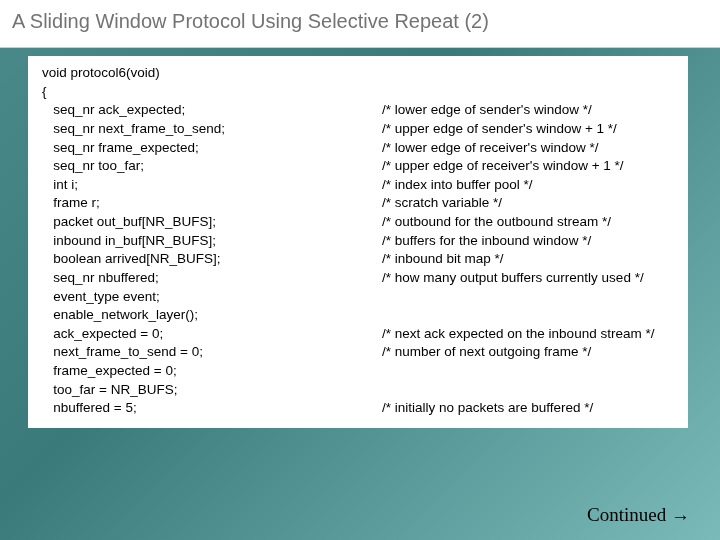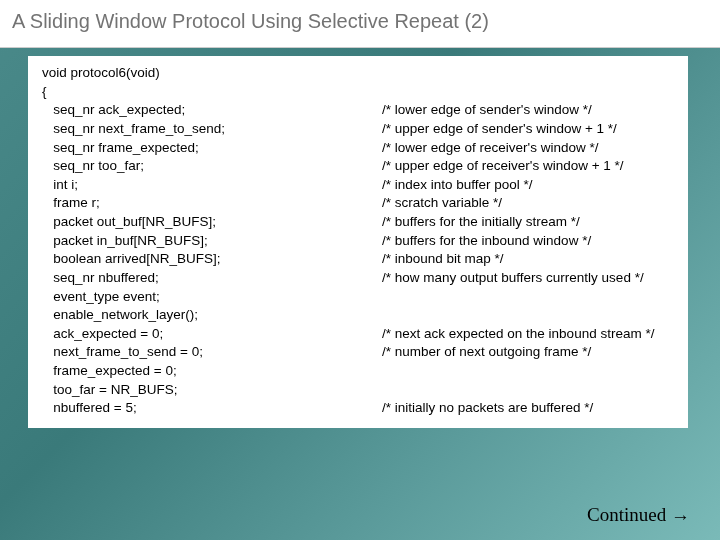--- a/index.html
+++ b/index.html
@@ -57,22 +57,22 @@
 
 <div class="code-panel">
   <div class="code-row"><span class="code-left">void protocol6(void)</span><span class="code-right"></span></div>
   <div class="code-row"><span class="code-left">{</span><span class="code-right"></span></div>
   <div class="code-row"><span class="code-left">   seq_nr ack_expected;</span><span class="code-right">/* lower edge of sender's window */</span></div>
   <div class="code-row"><span class="code-left">   seq_nr next_frame_to_send;</span><span class="code-right">/* upper edge of sender's window + 1 */</span></div>
   <div class="code-row"><span class="code-left">   seq_nr frame_expected;</span><span class="code-right">/* lower edge of receiver's window */</span></div>
   <div class="code-row"><span class="code-left">   seq_nr too_far;</span><span class="code-right">/* upper edge of receiver's window + 1 */</span></div>
   <div class="code-row"><span class="code-left">   int i;</span><span class="code-right">/* index into buffer pool */</span></div>
   <div class="code-row"><span class="code-left">   frame r;</span><span class="code-right">/* scratch variable */</span></div>
-  <div class="code-row"><span class="code-left">   packet out_buf[NR_BUFS];</span><span class="code-right">/* buffers for the initially stream */</span></div>
-  <div class="code-row"><span class="code-left">   packet in_buf[NR_BUFS];</span><span class="code-right">/* buffers for the inbound window */</span></div>
+  <div class="code-row"><span class="code-left">   packet out_buf[NR_BUFS];</span><span class="code-right">/* outbound for the outbound stream */</span></div>
+  <div class="code-row"><span class="code-left">   inbound in_buf[NR_BUFS];</span><span class="code-right">/* buffers for the inbound window */</span></div>
   <div class="code-row"><span class="code-left">   boolean arrived[NR_BUFS];</span><span class="code-right">/* inbound bit map */</span></div>
   <div class="code-row"><span class="code-left">   seq_nr nbuffered;</span><span class="code-right">/* how many output buffers currently used */</span></div>
   <div class="code-row"><span class="code-left">   event_type event;</span><span class="code-right"></span></div>
   <div class="code-row"><span class="code-left"></span><span class="code-right"></span></div>
   <div class="code-row"><span class="code-left">   enable_network_layer();</span></div>
   <div class="code-row"><span class="code-left">   ack_expected = 0;</span><span class="code-right">/* next ack expected on the inbound stream */</span></div>
   <div class="code-row"><span class="code-left">   next_frame_to_send = 0;</span><span class="code-right">/* number of next outgoing frame */</span></div>
   <div class="code-row"><span class="code-left">   frame_expected = 0;</span><span class="code-right"></span></div>
   <div class="code-row"><span class="code-left">   too_far = NR_BUFS;</span><span class="code-right"></span></div>
   <div class="code-row"><span class="code-left">   nbuffered = 5;</span><span class="code-right">/* initially no packets are buffered */</span></div>

